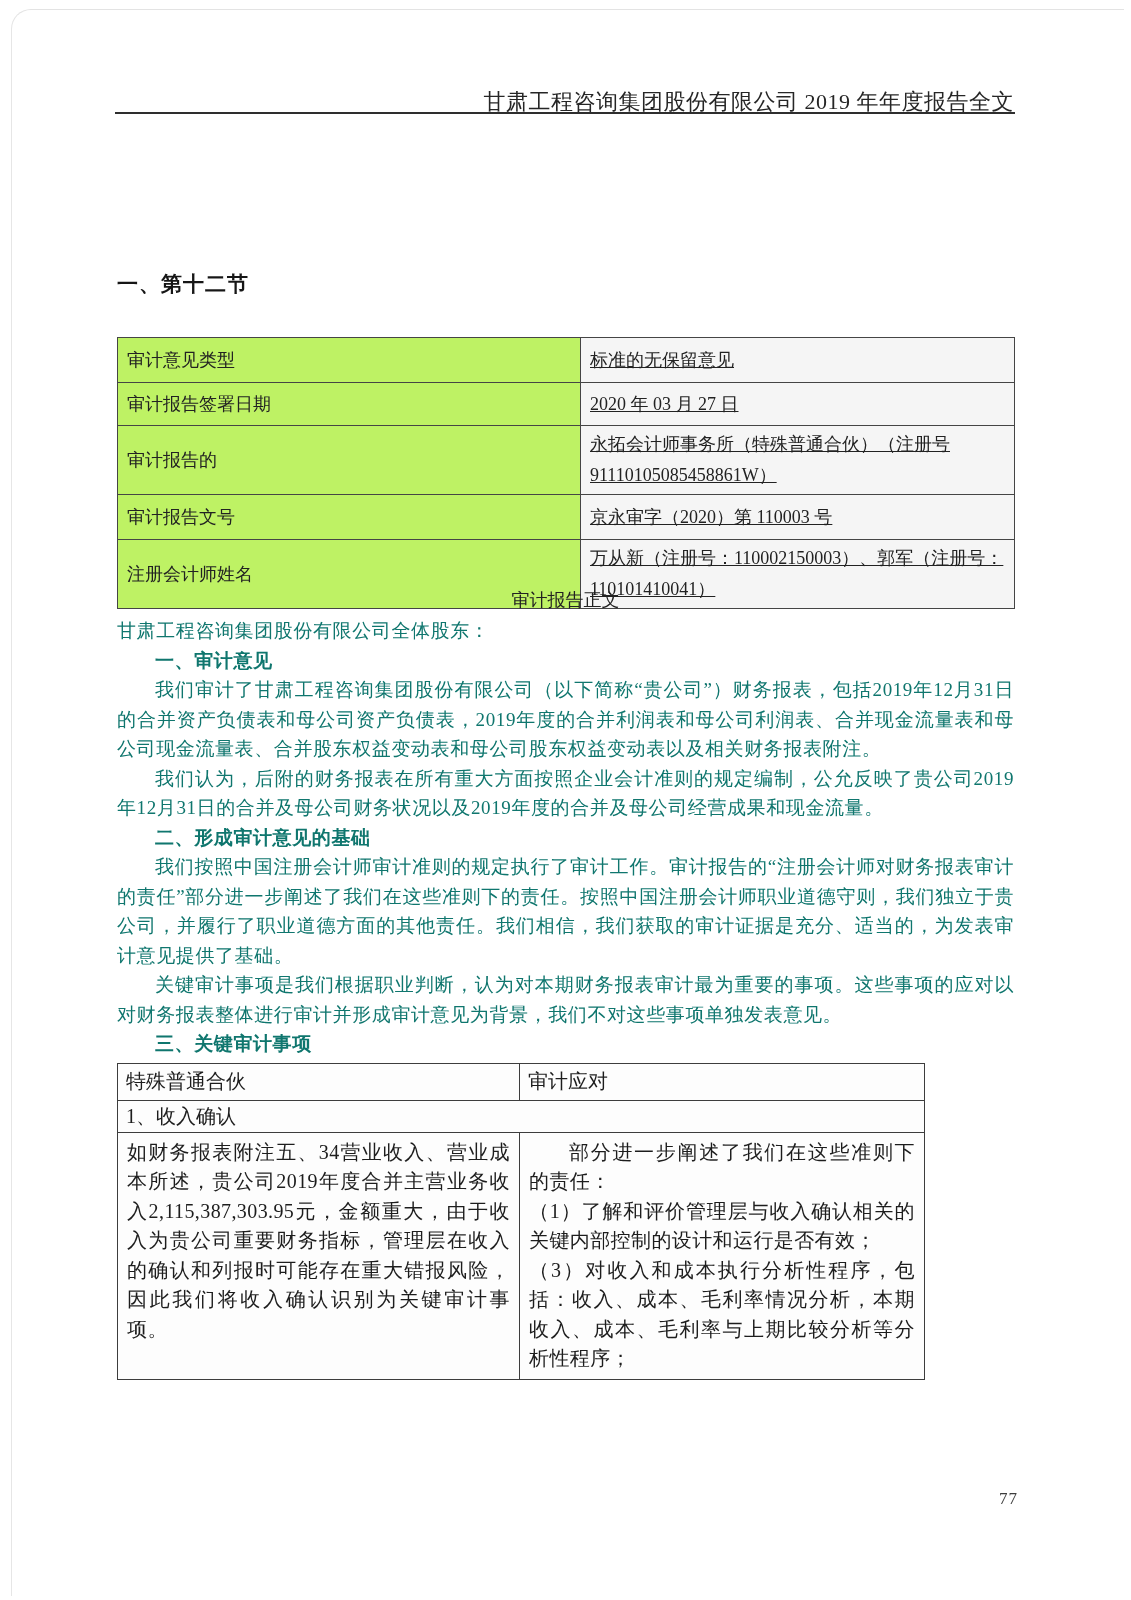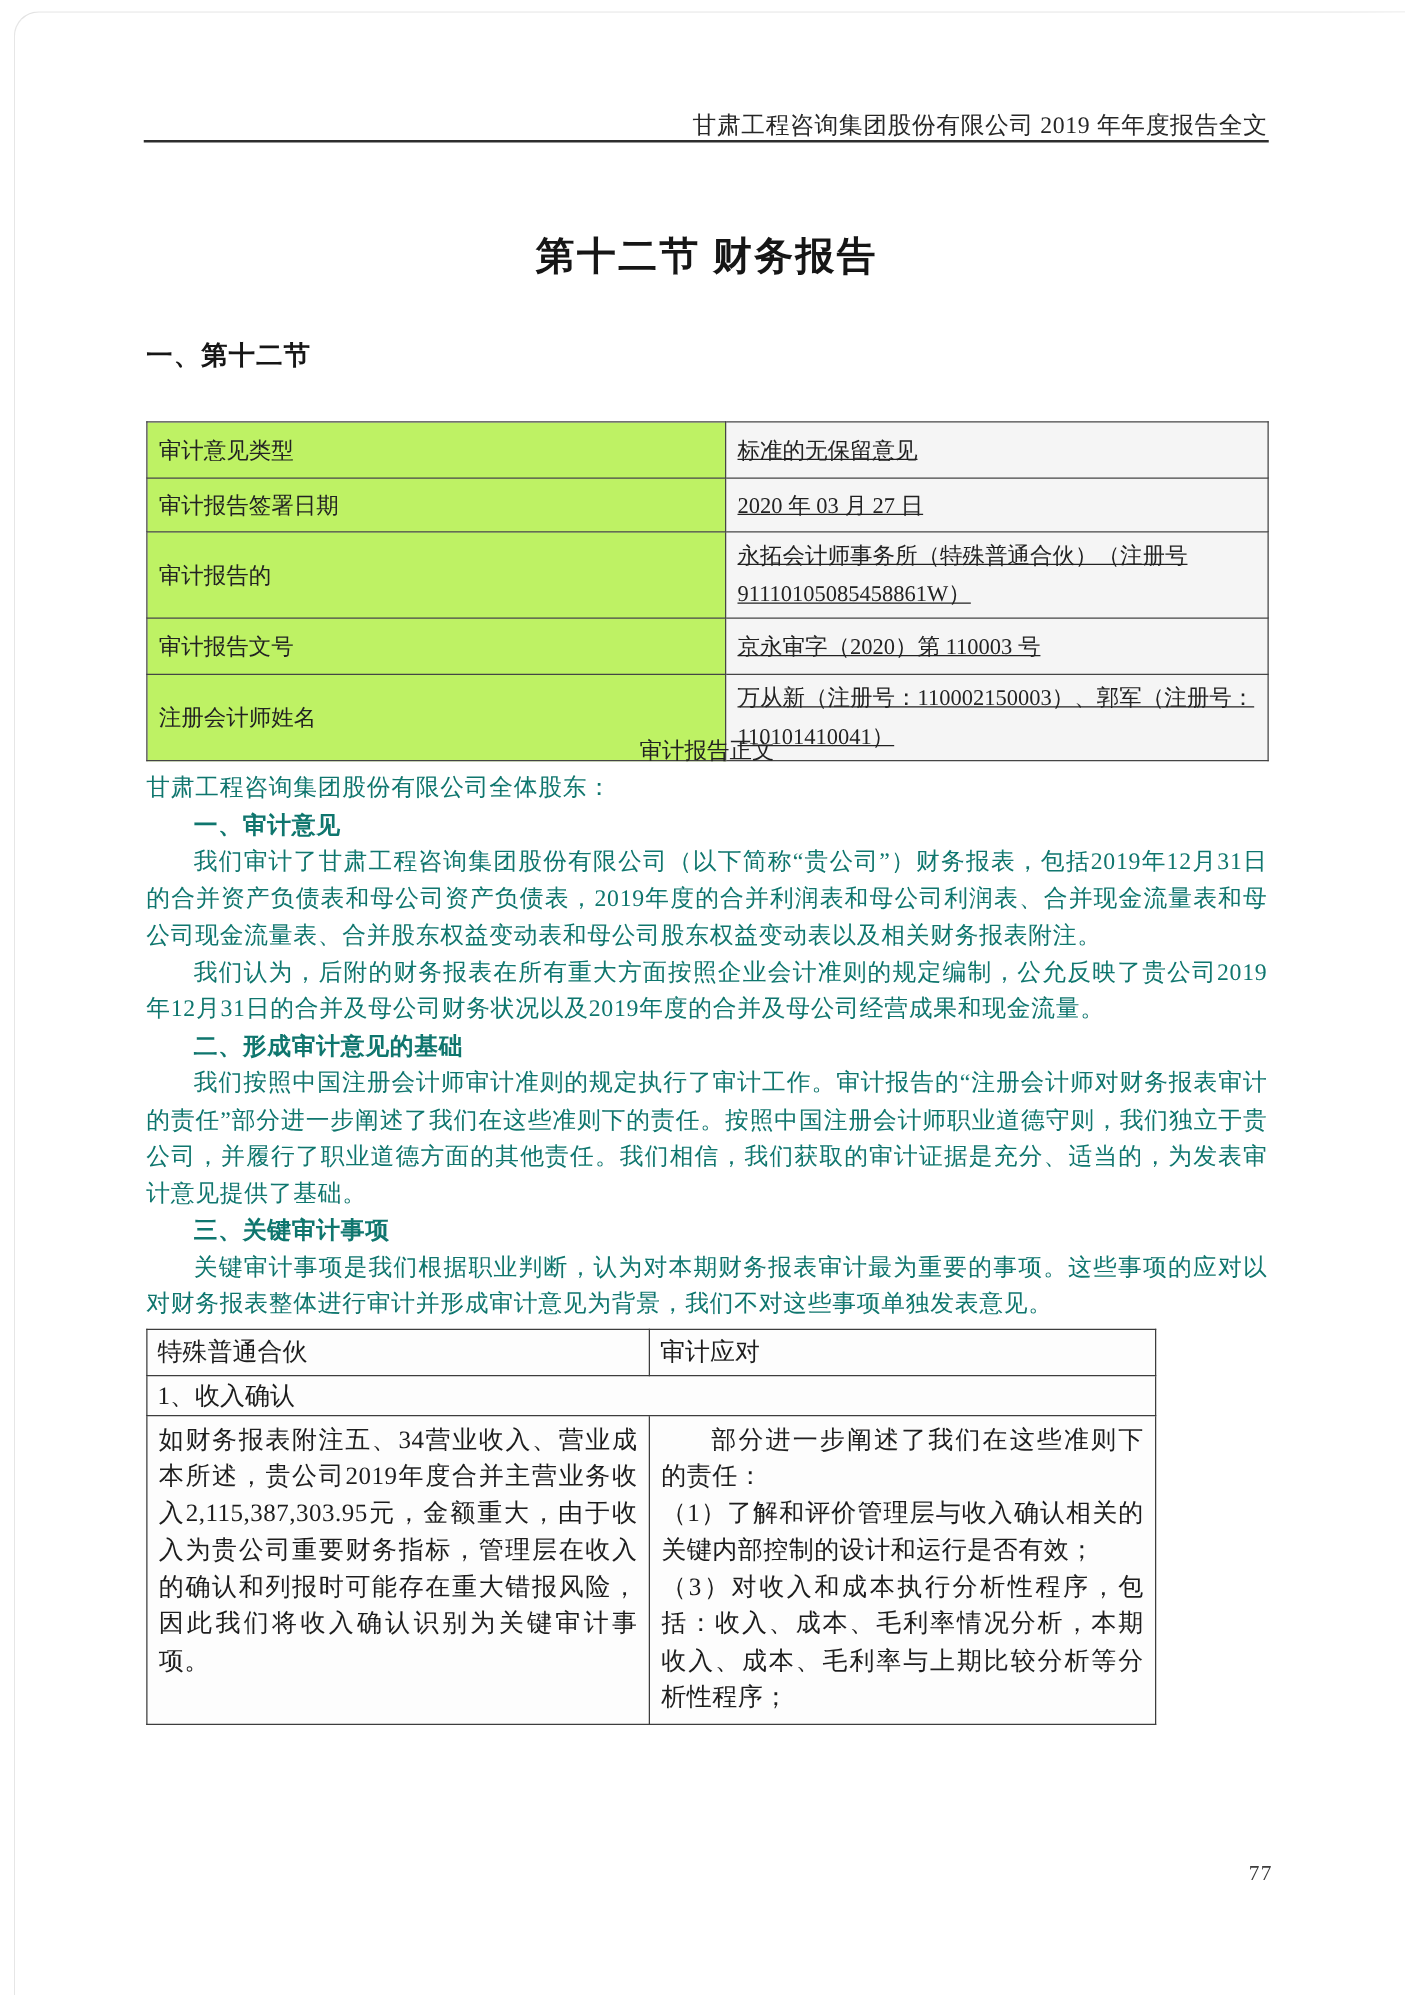--- a/index.html
+++ b/index.html
@@ -18,21 +18,21 @@
     width: 1112px; height: 1586px;
     border-left: 1px solid #e6e6e6;
     border-top: 1px solid #e3e3e3;
     border-top-left-radius: 20px;
     pointer-events: none;
   }
   .header {
     position: absolute;
     top: 87px; left: 117px; width: 897px;
     text-align: right;
-    font-size: 19px;
+    font-size: 22px;
     letter-spacing: 0.5px;
     color: #262626;
   }
   .header-rule {
     position: absolute;
     top: 112px; left: 115px;
     width: 900px; height: 2px;
     background: #2e2e2e;
   }
   .doc-title {
@@ -140,21 +140,20 @@
 
 <div class="page">
 
   <div class="scan-edge"></div>
 
   <div class="header">
     <span>甘肃工程咨询集团股份有限公司 2019 年年度报告全文</span>
   </div>
   <div class="header-rule"></div>
 
-  <h1 class="doc-title">第十二节 财务报告</h1>
 
   <h2 class="section-heading">一、第十二节</h2>
 
   <table class="audit-table">
     <colgroup>
       <col style="width:463px">
       <col style="width:434px">
     </colgroup>
     <tbody>
         <tr>
@@ -185,22 +184,22 @@
   <div class="caption">审计报告正文</div>
 
   <div class="flow">
     <p class="para salutation">甘肃工程咨询集团股份有限公司全体股东：</p>
     <div>
         <p class="para heading">一、审计意见</p>
         <p class="para">我们审计了甘肃工程咨询集团股份有限公司（以下简称“贵公司”）财务报表，包括2019年12月31日的合并资产负债表和母公司资产负债表，2019年度的合并利润表和母公司利润表、合并现金流量表和母公司现金流量表、合并股东权益变动表和母公司股东权益变动表以及相关财务报表附注。</p>
         <p class="para">我们认为，后附的财务报表在所有重大方面按照企业会计准则的规定编制，公允反映了贵公司2019年12月31日的合并及母公司财务状况以及2019年度的合并及母公司经营成果和现金流量。</p>
         <p class="para heading">二、形成审计意见的基础</p>
         <p class="para">我们按照中国注册会计师审计准则的规定执行了审计工作。审计报告的“注册会计师对财务报表审计的责任”部分进一步阐述了我们在这些准则下的责任。按照中国注册会计师职业道德守则，我们独立于贵公司，并履行了职业道德方面的其他责任。我们相信，我们获取的审计证据是充分、适当的，为发表审计意见提供了基础。</p>
+        <p class="para">关键审计事项是我们根据职业判断，认为对本期财务报表审计最为重要的事项。这些事项的应对以对财务报表整体进行审计并形成审计意见为背景，我们不对这些事项单独发表意见。</p>
         <p class="para heading">三、关键审计事项</p>
-        <p class="para">关键审计事项是我们根据职业判断，认为对本期财务报表审计最为重要的事项。这些事项的应对以对财务报表整体进行审计并形成审计意见为背景，我们不对这些事项单独发表意见。</p>
       </div>
 
     <table class="kam-table">
       <colgroup>
         <col style="width:402px">
         <col style="width:405px">
       </colgroup>
       <tbody>
         <tr class="kam-header">
           <td>特殊普通合伙</td>

